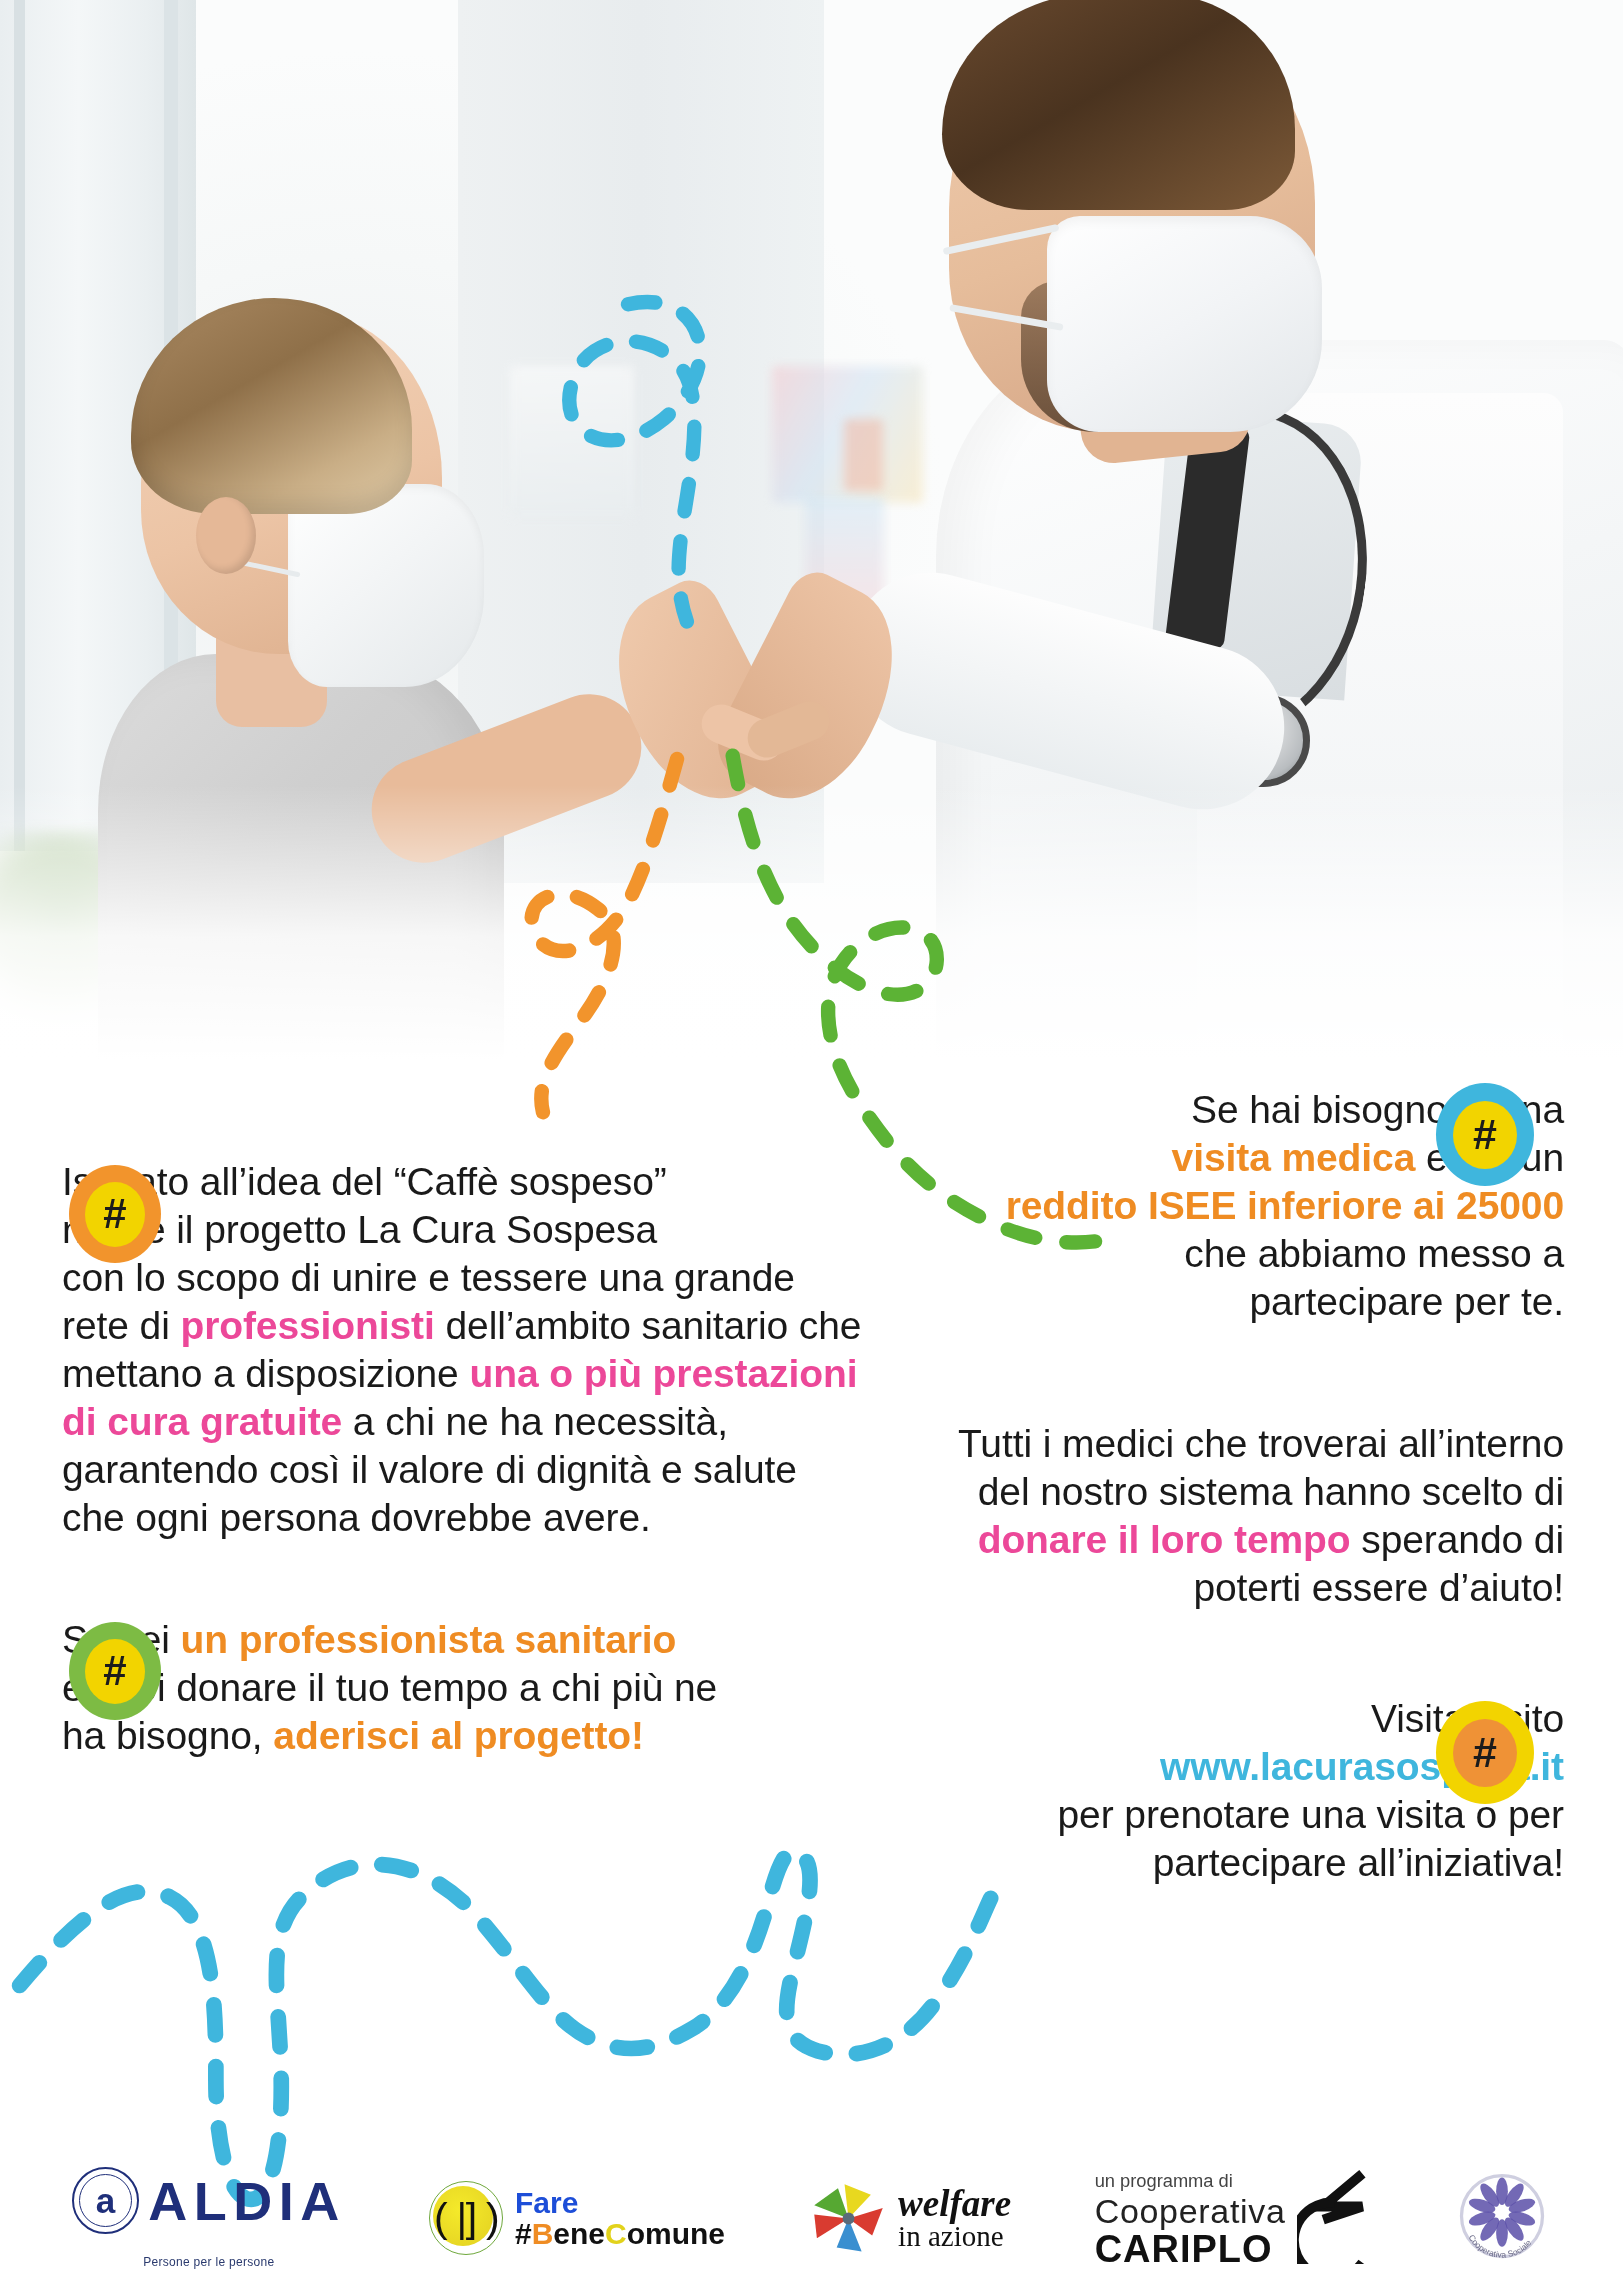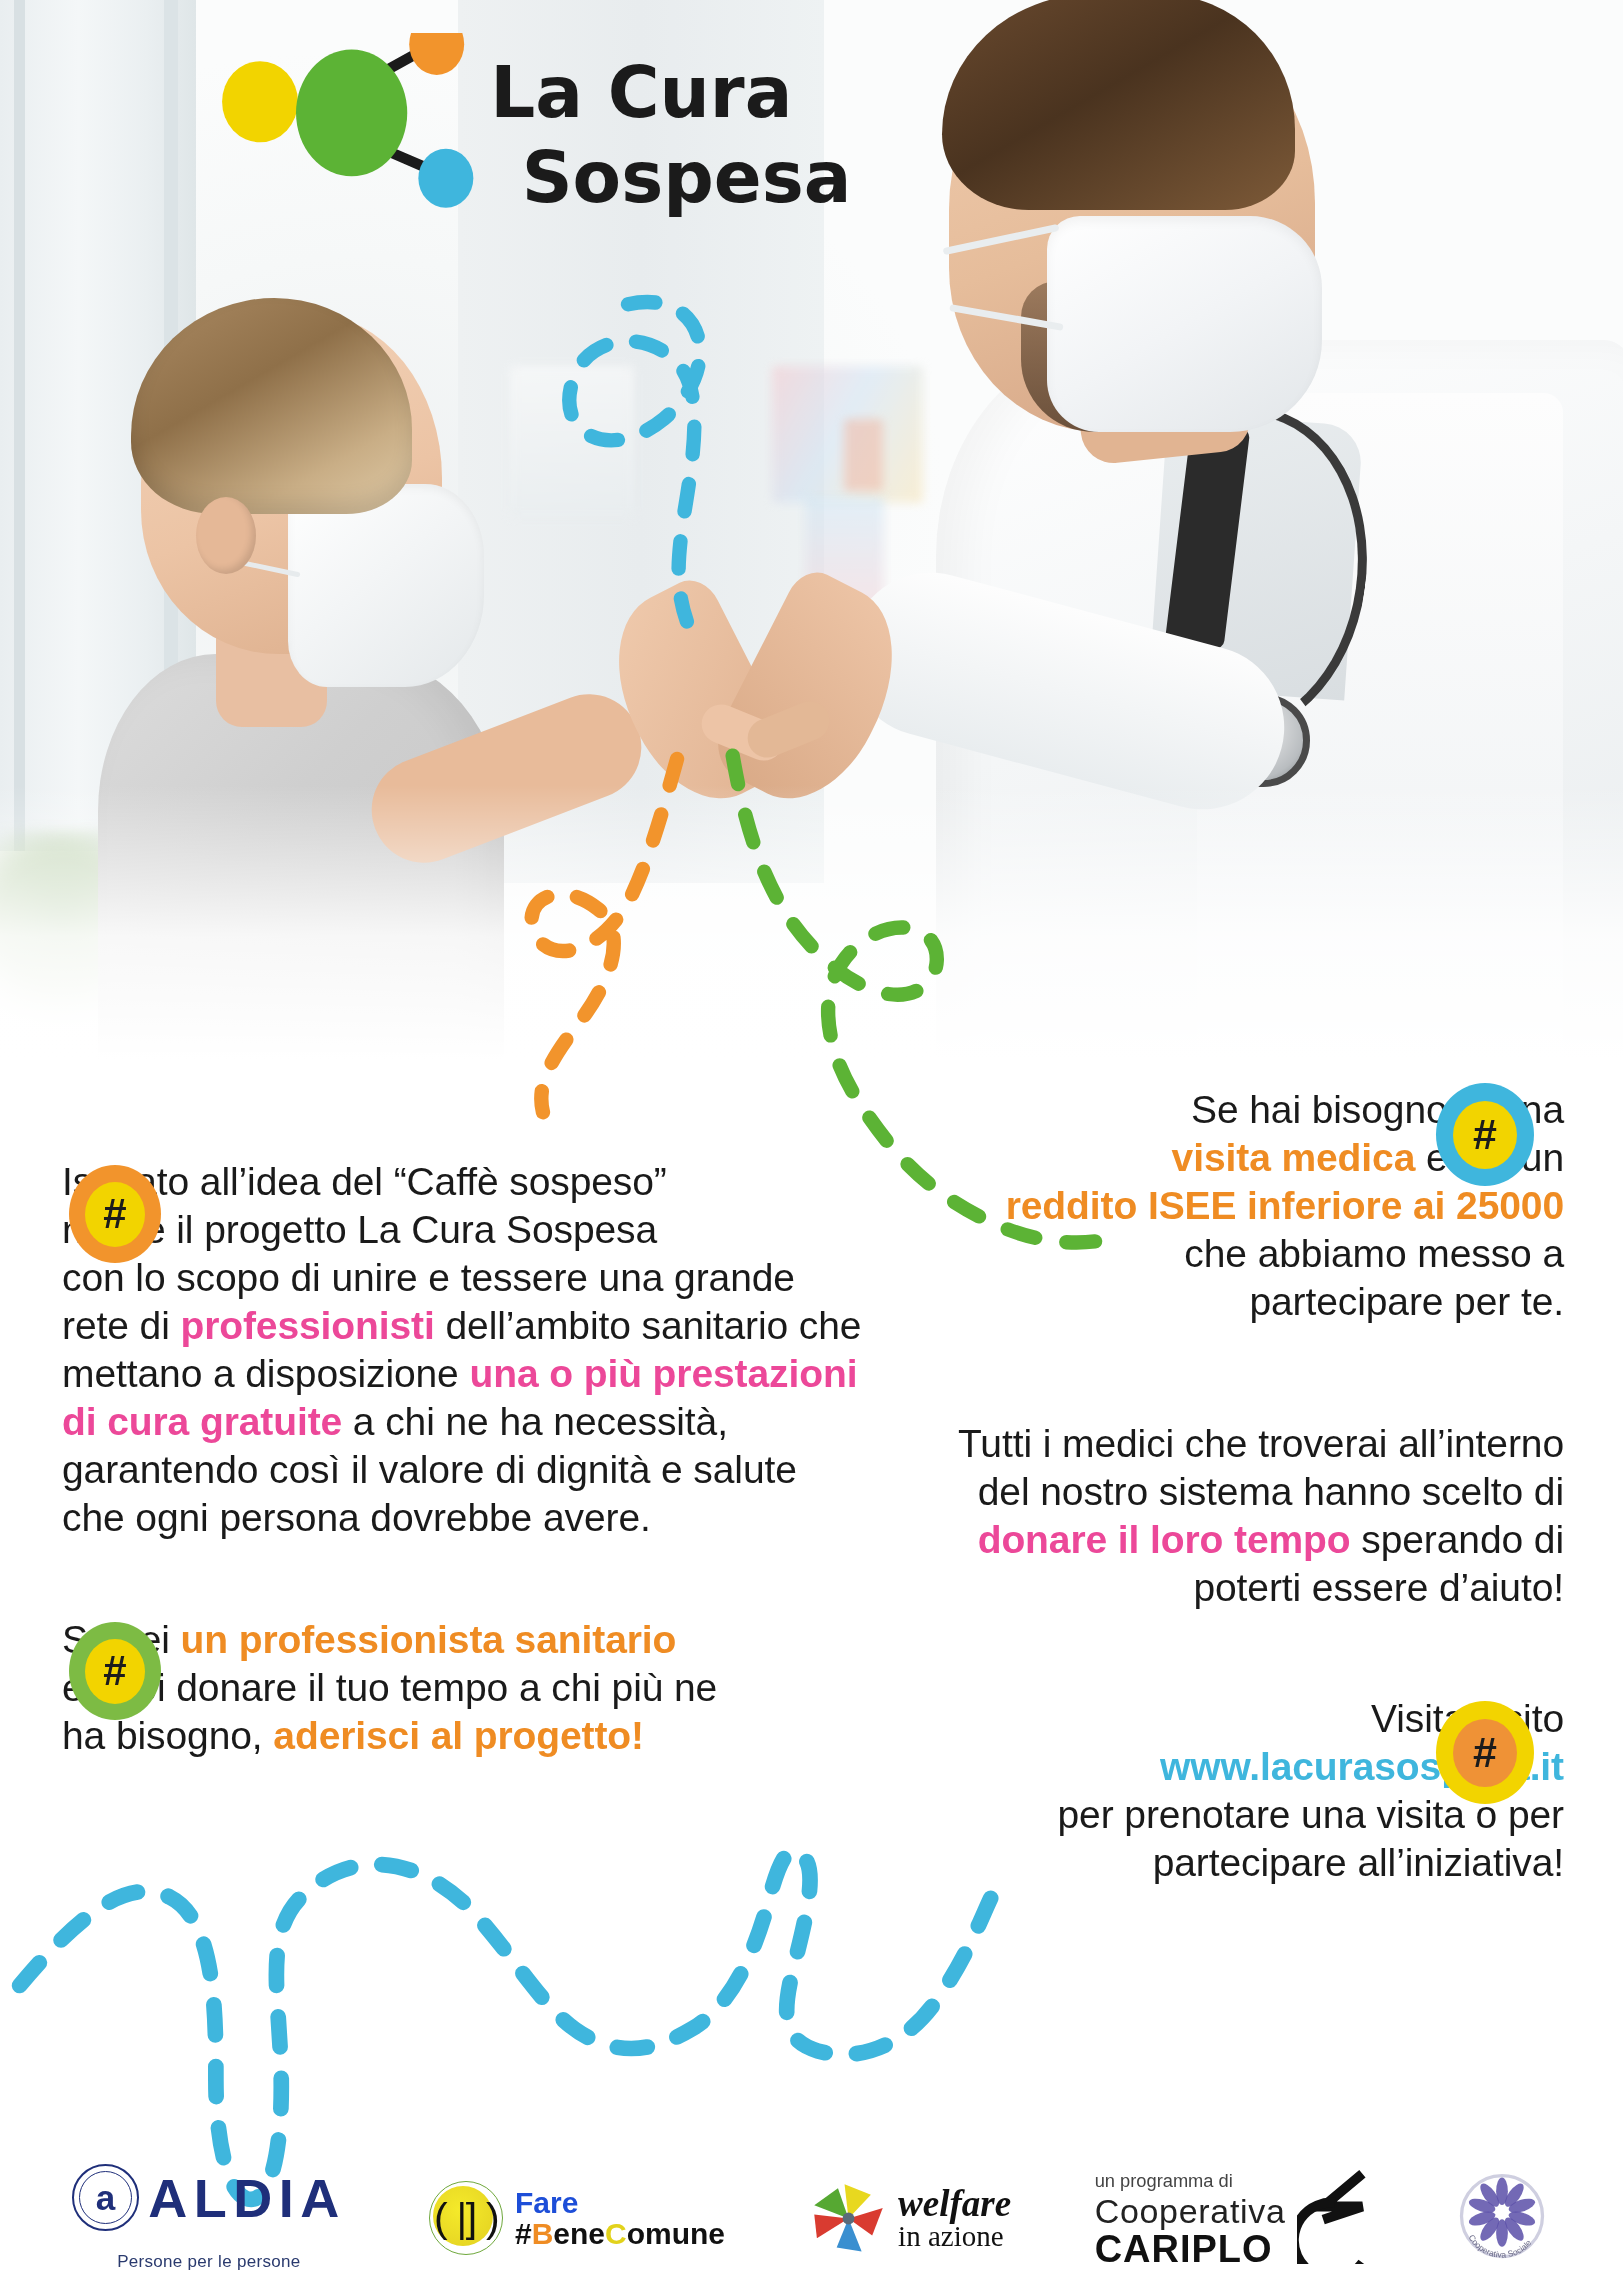--- a/index.html
+++ b/index.html
@@ -155,21 +155,21 @@
 
   
   .aldia{display:flex;flex-direction:column;align-items:center;}
   .aldia-row{display:flex;align-items:center;gap:9.2px;}
   .aldia-seal{width:63px;height:63px;border-radius:50%;border:2px solid #1f2f7a;position:relative;
     display:flex;align-items:center;justify-content:center;}
   .aldia-seal:before{content:"";position:absolute;left:4.6px;top:4.6px;right:4.6px;bottom:4.6px;
     border-radius:50%;border:1.3px solid #1f2f7a;}
   .aldia-a{font-size:35px;color:#1f2f7a;font-weight:700;line-height:1;}
   .aldia-word{font-size:54px;letter-spacing:6.5px;color:#1f2f7a;font-weight:700;line-height:1;}
-  .aldia-sub{font-size:17px;color:#2a3a6e;margin-top:21px;letter-spacing:0.3px;}
+  .aldia-sub{font-size:12px;color:#2a3a6e;margin-top:21px;letter-spacing:0.3px;}
 
   
   .fbc{display:flex;align-items:center;gap:11.8px;}
   .fbc-face{width:72px;height:72px;border-radius:50%;border:1.3px solid #6fa83c;position:relative;
     display:flex;align-items:center;justify-content:center;}
   .fbc-blob{position:absolute;width:60px;height:60px;border-radius:50%;
     background:radial-gradient(circle at 45% 40%,#f5ea2a,#e8d824 70%,#dfcf1f 100%);left:2.6px;top:3.9px;}
   .fbc-brk{position:relative;font-size:41px;color:#111;letter-spacing:-1.3px;z-index:2;line-height:1;}
   .fbc-txt{line-height:1.05;}
   .fbc-l1{font-size:30px;font-weight:700;color:#111;}
@@ -230,35 +230,20 @@
     <div class="boy-hair"></div>
     <div class="boy-ear"></div>
     <div class="boy-arm"></div>
 
     <div class="hand-l"></div>
     <div class="hand-r"></div>
     <div class="thumb-l"></div>
     <div class="thumb-r"></div>
   </div>
 
-  <div class="logo">
-    <svg viewBox="0 0 1050 330" width="687" height="216" xmlns="http://www.w3.org/2000/svg">
-      <g>
-        <line x1="118" y1="112" x2="205" y2="128" stroke="#1b1b1b" stroke-width="16" stroke-linecap="round"></line>
-        <line x1="262" y1="62" x2="320" y2="30" stroke="#1b1b1b" stroke-width="16" stroke-linecap="round"></line>
-        <line x1="272" y1="180" x2="330" y2="205" stroke="#1b1b1b" stroke-width="16" stroke-linecap="round"></line>
-        <ellipse cx="78" cy="105" rx="58" ry="62" fill="#f2d400"></ellipse>
-        <ellipse cx="218" cy="122" rx="85" ry="97" fill="#5cb335"></ellipse>
-        <ellipse cx="348" cy="17" rx="42" ry="47" fill="#f2942c"></ellipse>
-        <ellipse cx="362" cy="222" rx="42" ry="45" fill="#3fb6dd"></ellipse>
-      </g>
-      <text x="430" y="128" font-family="'DejaVu Sans',sans-serif" font-size="108" font-weight="700" fill="#1b1b1b">La Cura</text>
-      <text x="478" y="258" font-family="'DejaVu Sans',sans-serif" font-size="108" font-weight="700" fill="#1b1b1b">Sospesa</text>
-    </svg>
-  </div>
 
   <svg class="decor" viewBox="0 0 2481 3508">
     <g fill="none" stroke-linecap="round">
       <path d="M960 465 C 1075 440, 1110 560, 1015 640 C 930 710, 840 660, 880 570 C 905 515, 990 500, 1040 560 C 1075 605, 1060 700, 1045 790 C 1035 860, 1033 900, 1050 950" stroke="#3fb6dd" stroke-width="22" stroke-dasharray="42 46"></path>
       <path d="M1035 1160 C 1010 1250, 990 1320, 960 1380 C 905 1470, 830 1470, 815 1420 C 800 1372, 860 1345, 915 1390 C 960 1428, 935 1500, 880 1570 C 840 1622, 820 1660, 830 1700" stroke="#f2942c" stroke-width="22" stroke-dasharray="42 46"></path>
       <path d="M1120 1155 C 1145 1300, 1185 1400, 1265 1470 C 1360 1553, 1430 1520, 1432 1468 C 1434 1412, 1360 1398, 1305 1450 C 1245 1508, 1260 1600, 1310 1680 C 1365 1766, 1425 1830, 1530 1875 C 1590 1900, 1650 1905, 1700 1893" stroke="#5cb335" stroke-width="22" stroke-dasharray="44 48"></path>
       <path d="M30 3035 C 110 2940, 190 2865, 260 2900 C 330 2935, 330 3080, 330 3180 C 330 3280, 350 3350, 375 3360 C 410 3375, 430 3300, 430 3190 C 430 3060, 400 2960, 460 2900 C 540 2820, 650 2840, 730 2930 C 800 3010, 840 3085, 900 3115 C 960 3145, 1010 3130, 1060 3100 C 1110 3070, 1150 3000, 1175 2905 C 1195 2830, 1210 2815, 1230 2840 C 1250 2865, 1230 2940, 1210 3020 C 1195 3085, 1200 3120, 1250 3135 C 1310 3152, 1380 3130, 1430 3060 C 1480 2990, 1500 2930, 1520 2890" stroke="#3fb6dd" stroke-width="24" stroke-dasharray="46 48"></path>
     </g>
   </svg>
 

